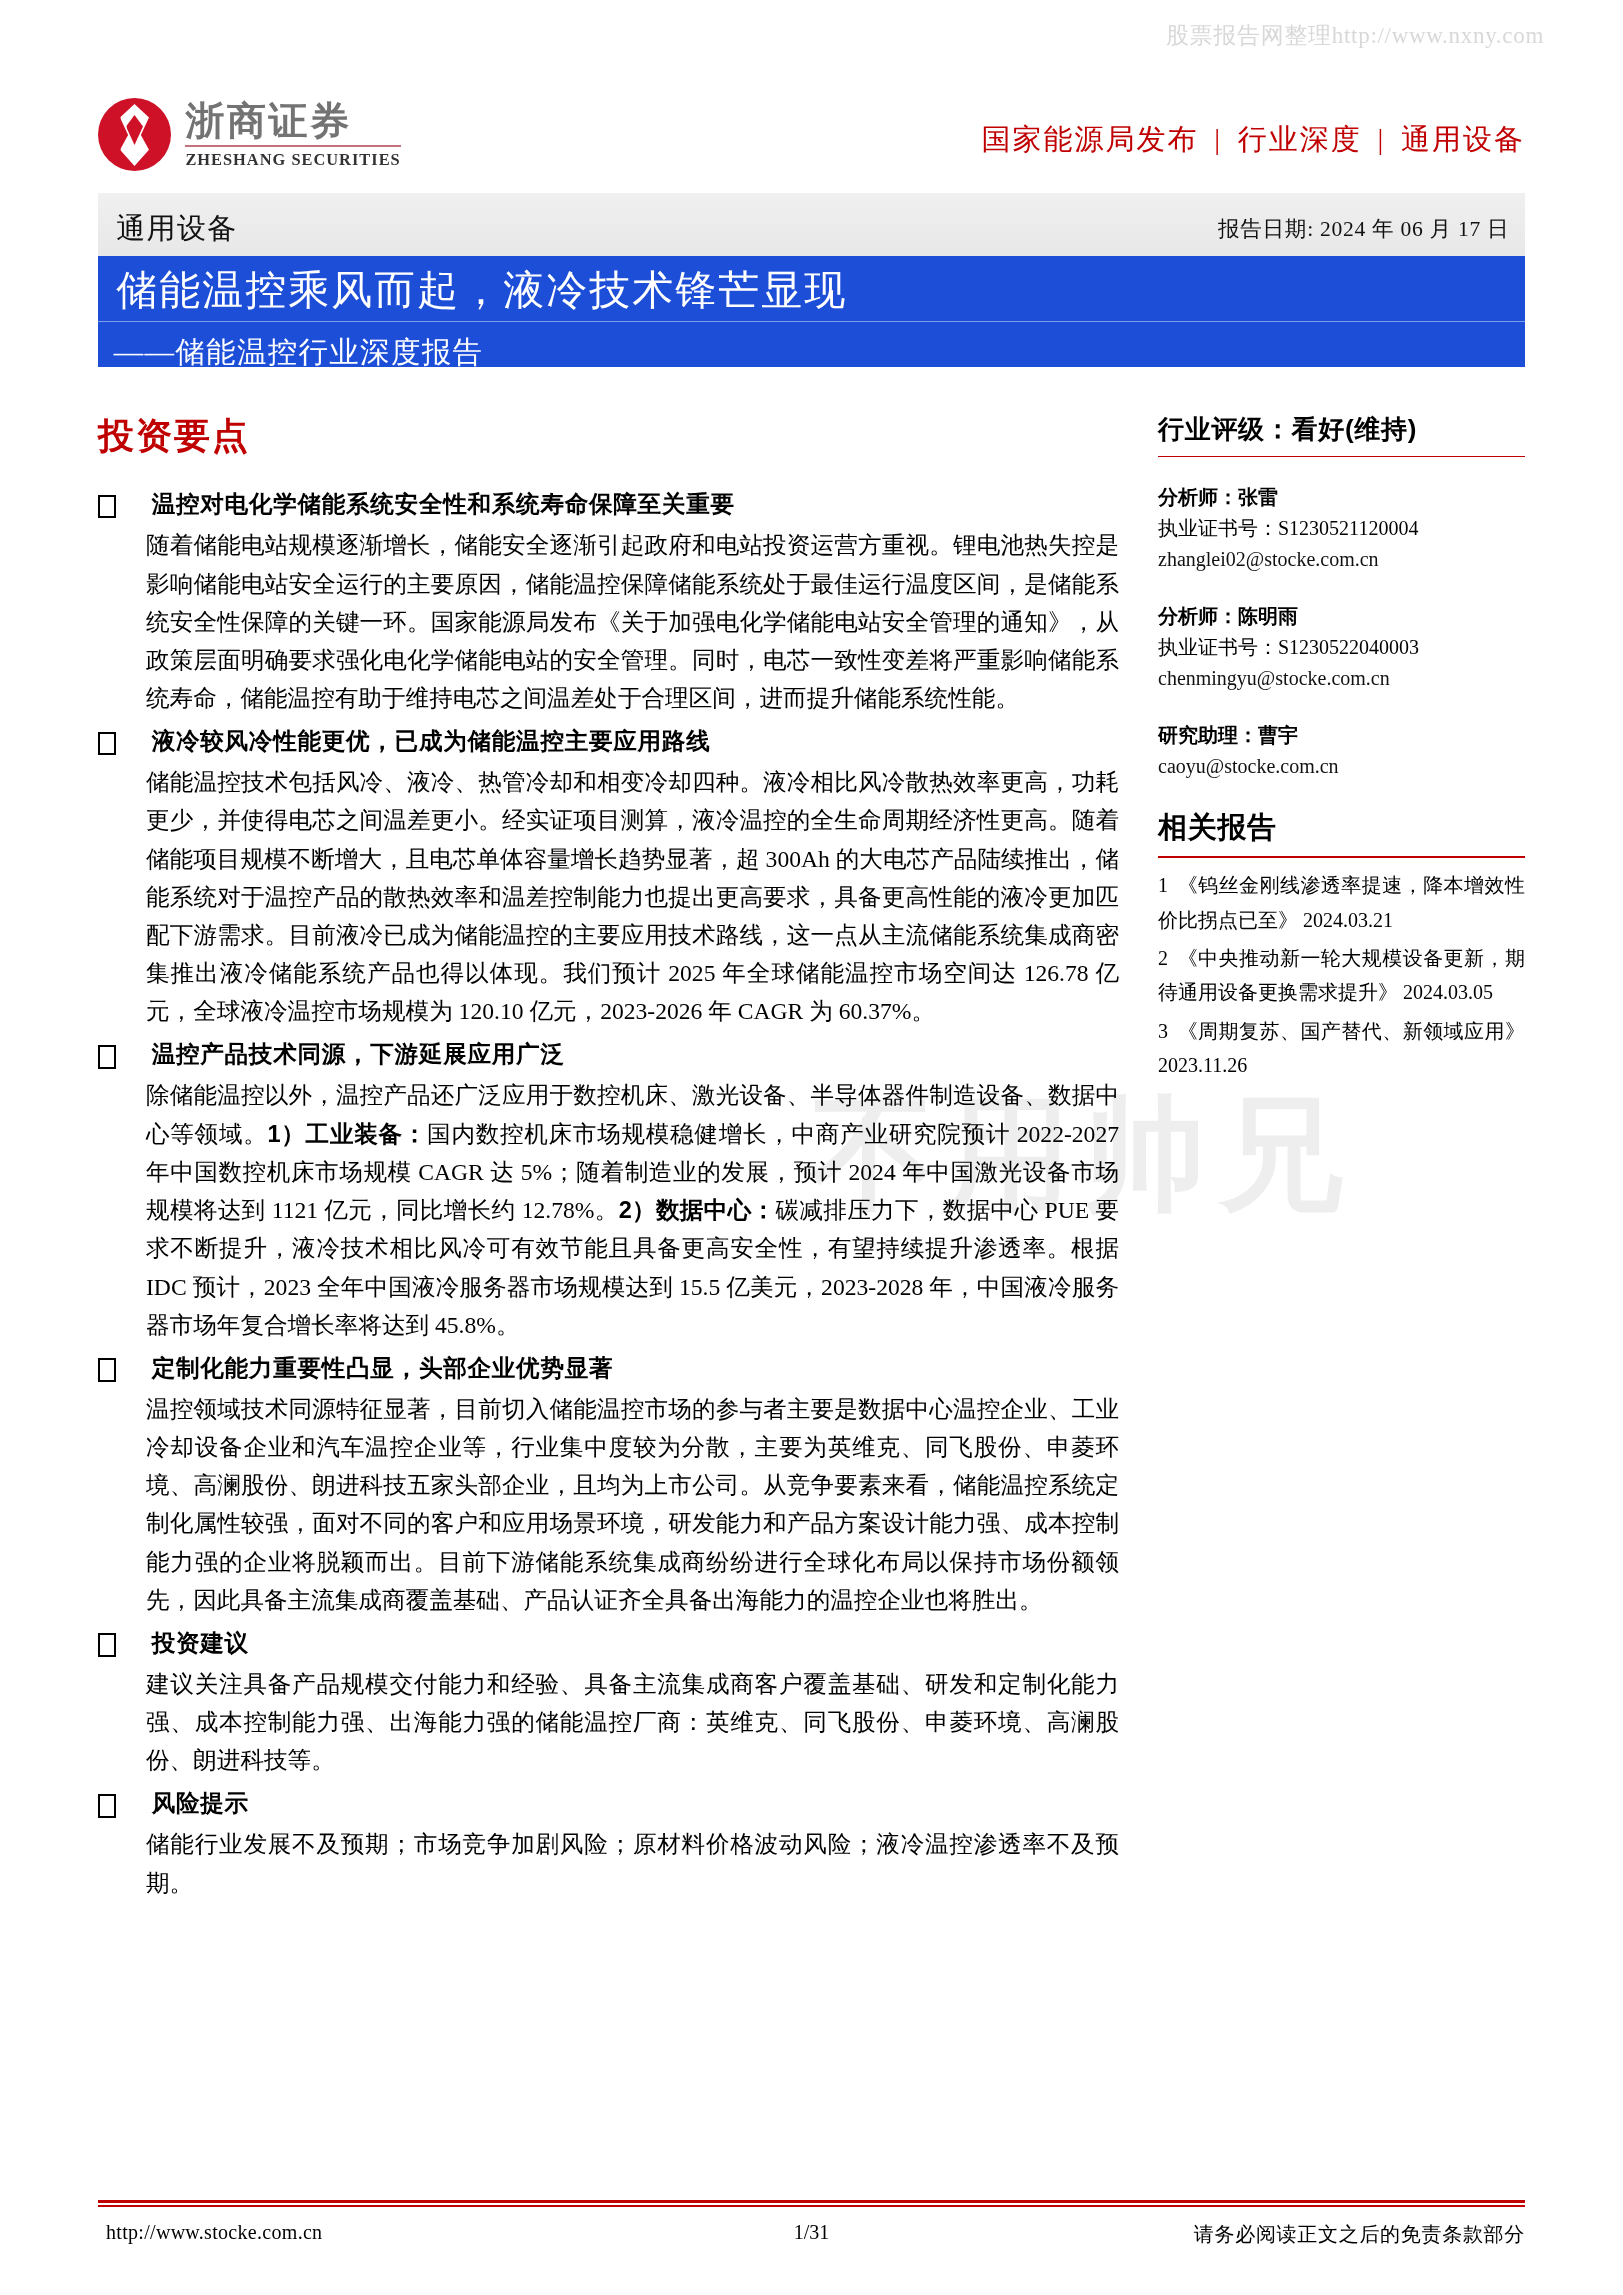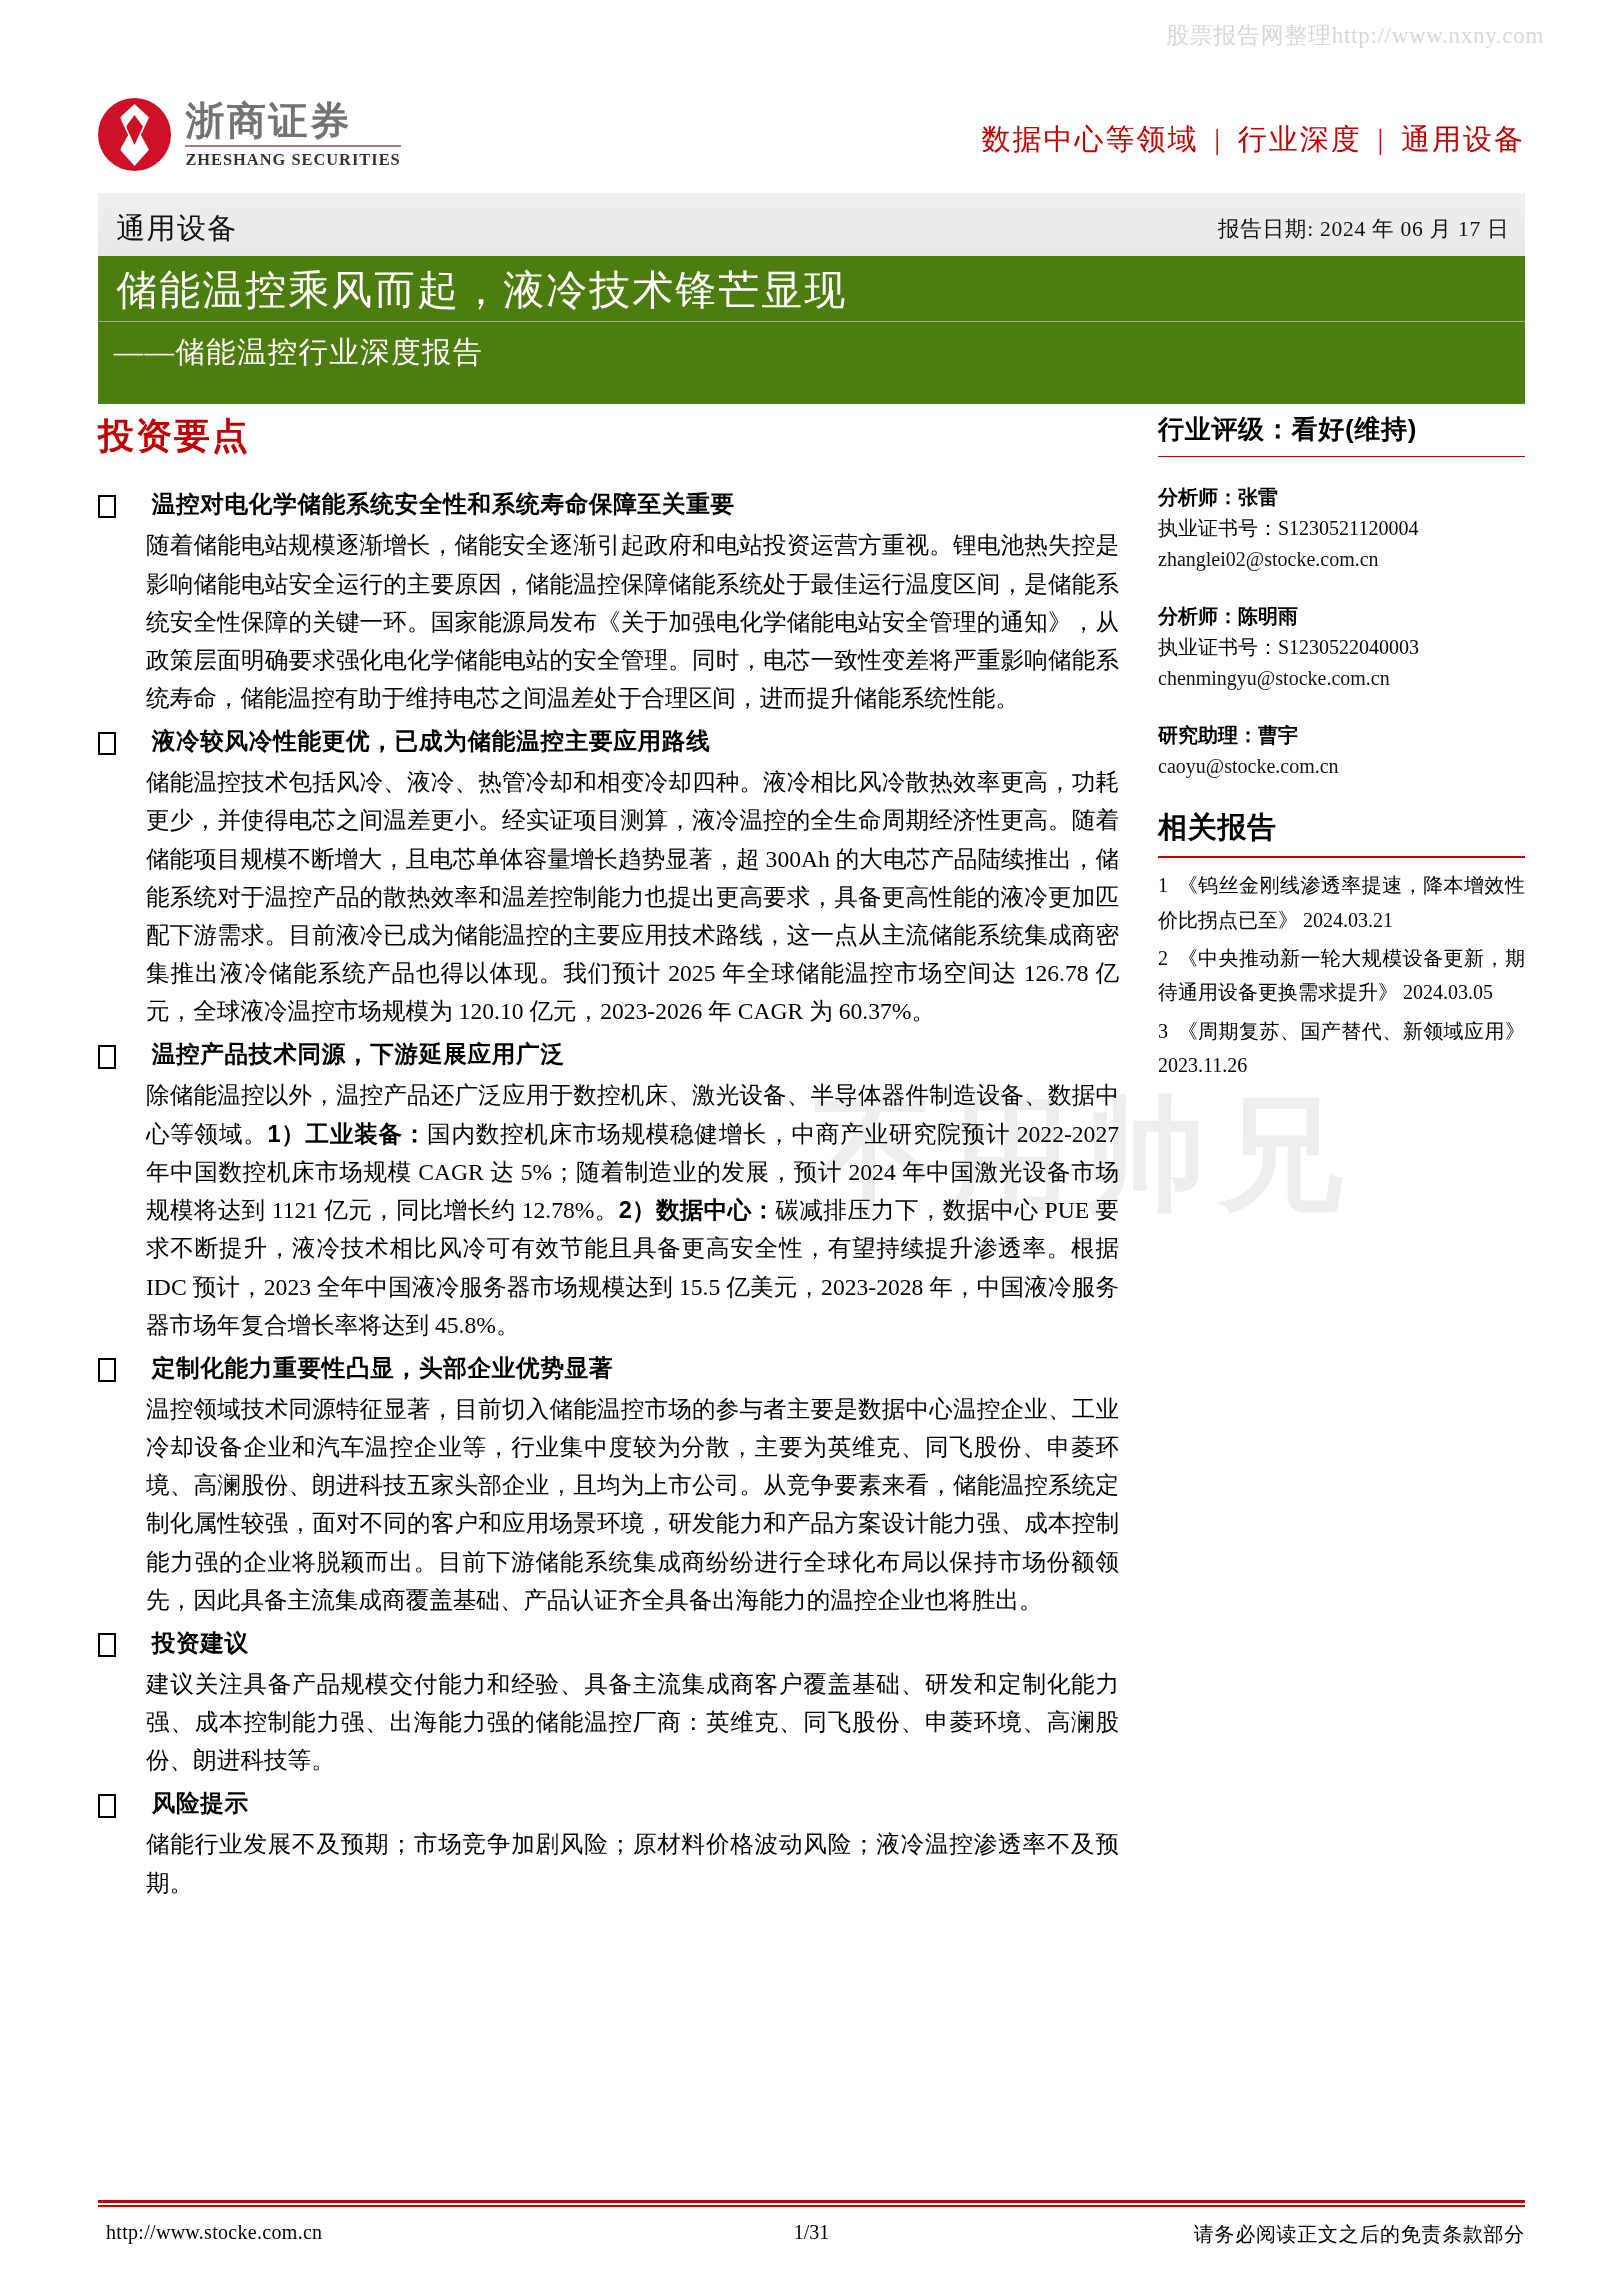--- a/index.html
+++ b/index.html
@@ -136,22 +136,22 @@
     letter-spacing: 0.7px;
     white-space: nowrap;
   }
 
   
   .title-block {
     position: absolute;
     top: 256px;
     left: 98px;
     right: 98px;
-    height: 148px;
-    background: #4d7c0f;
+    height: 111px;
+    background: #1d4ed8;
   }
   .title-main {
     position: absolute;
     left: 18.3px;
     top: 6.5px;
     font-size: 41px;
     color: #ffffff;
     letter-spacing: 2px;
     white-space: nowrap;
   }
@@ -359,21 +359,21 @@
       <div class="logo-glyph"></div>
       <div class="logo-glyph-inner"></div>
     </div>
     <div class="logo-text">
       <div class="logo-cn">浙商证券</div>
       <div class="logo-rule"></div>
       <div class="logo-en">ZHESHANG SECURITIES</div>
     </div>
   </div>
   <div class="header-right">
-    <span>数据中心等领域</span>
+    <span>国家能源局发布</span>
     <span class="hr-sep">|</span>
     <span>行业深度</span>
     <span class="hr-sep">|</span>
     <span>通用设备</span>
   </div>
 </div>
 
 <div class="gray-band">
   <div class="gray-band-left">通用设备</div>
   <div class="gray-band-right">报告日期: 2024 年 06 月 17 日</div>

